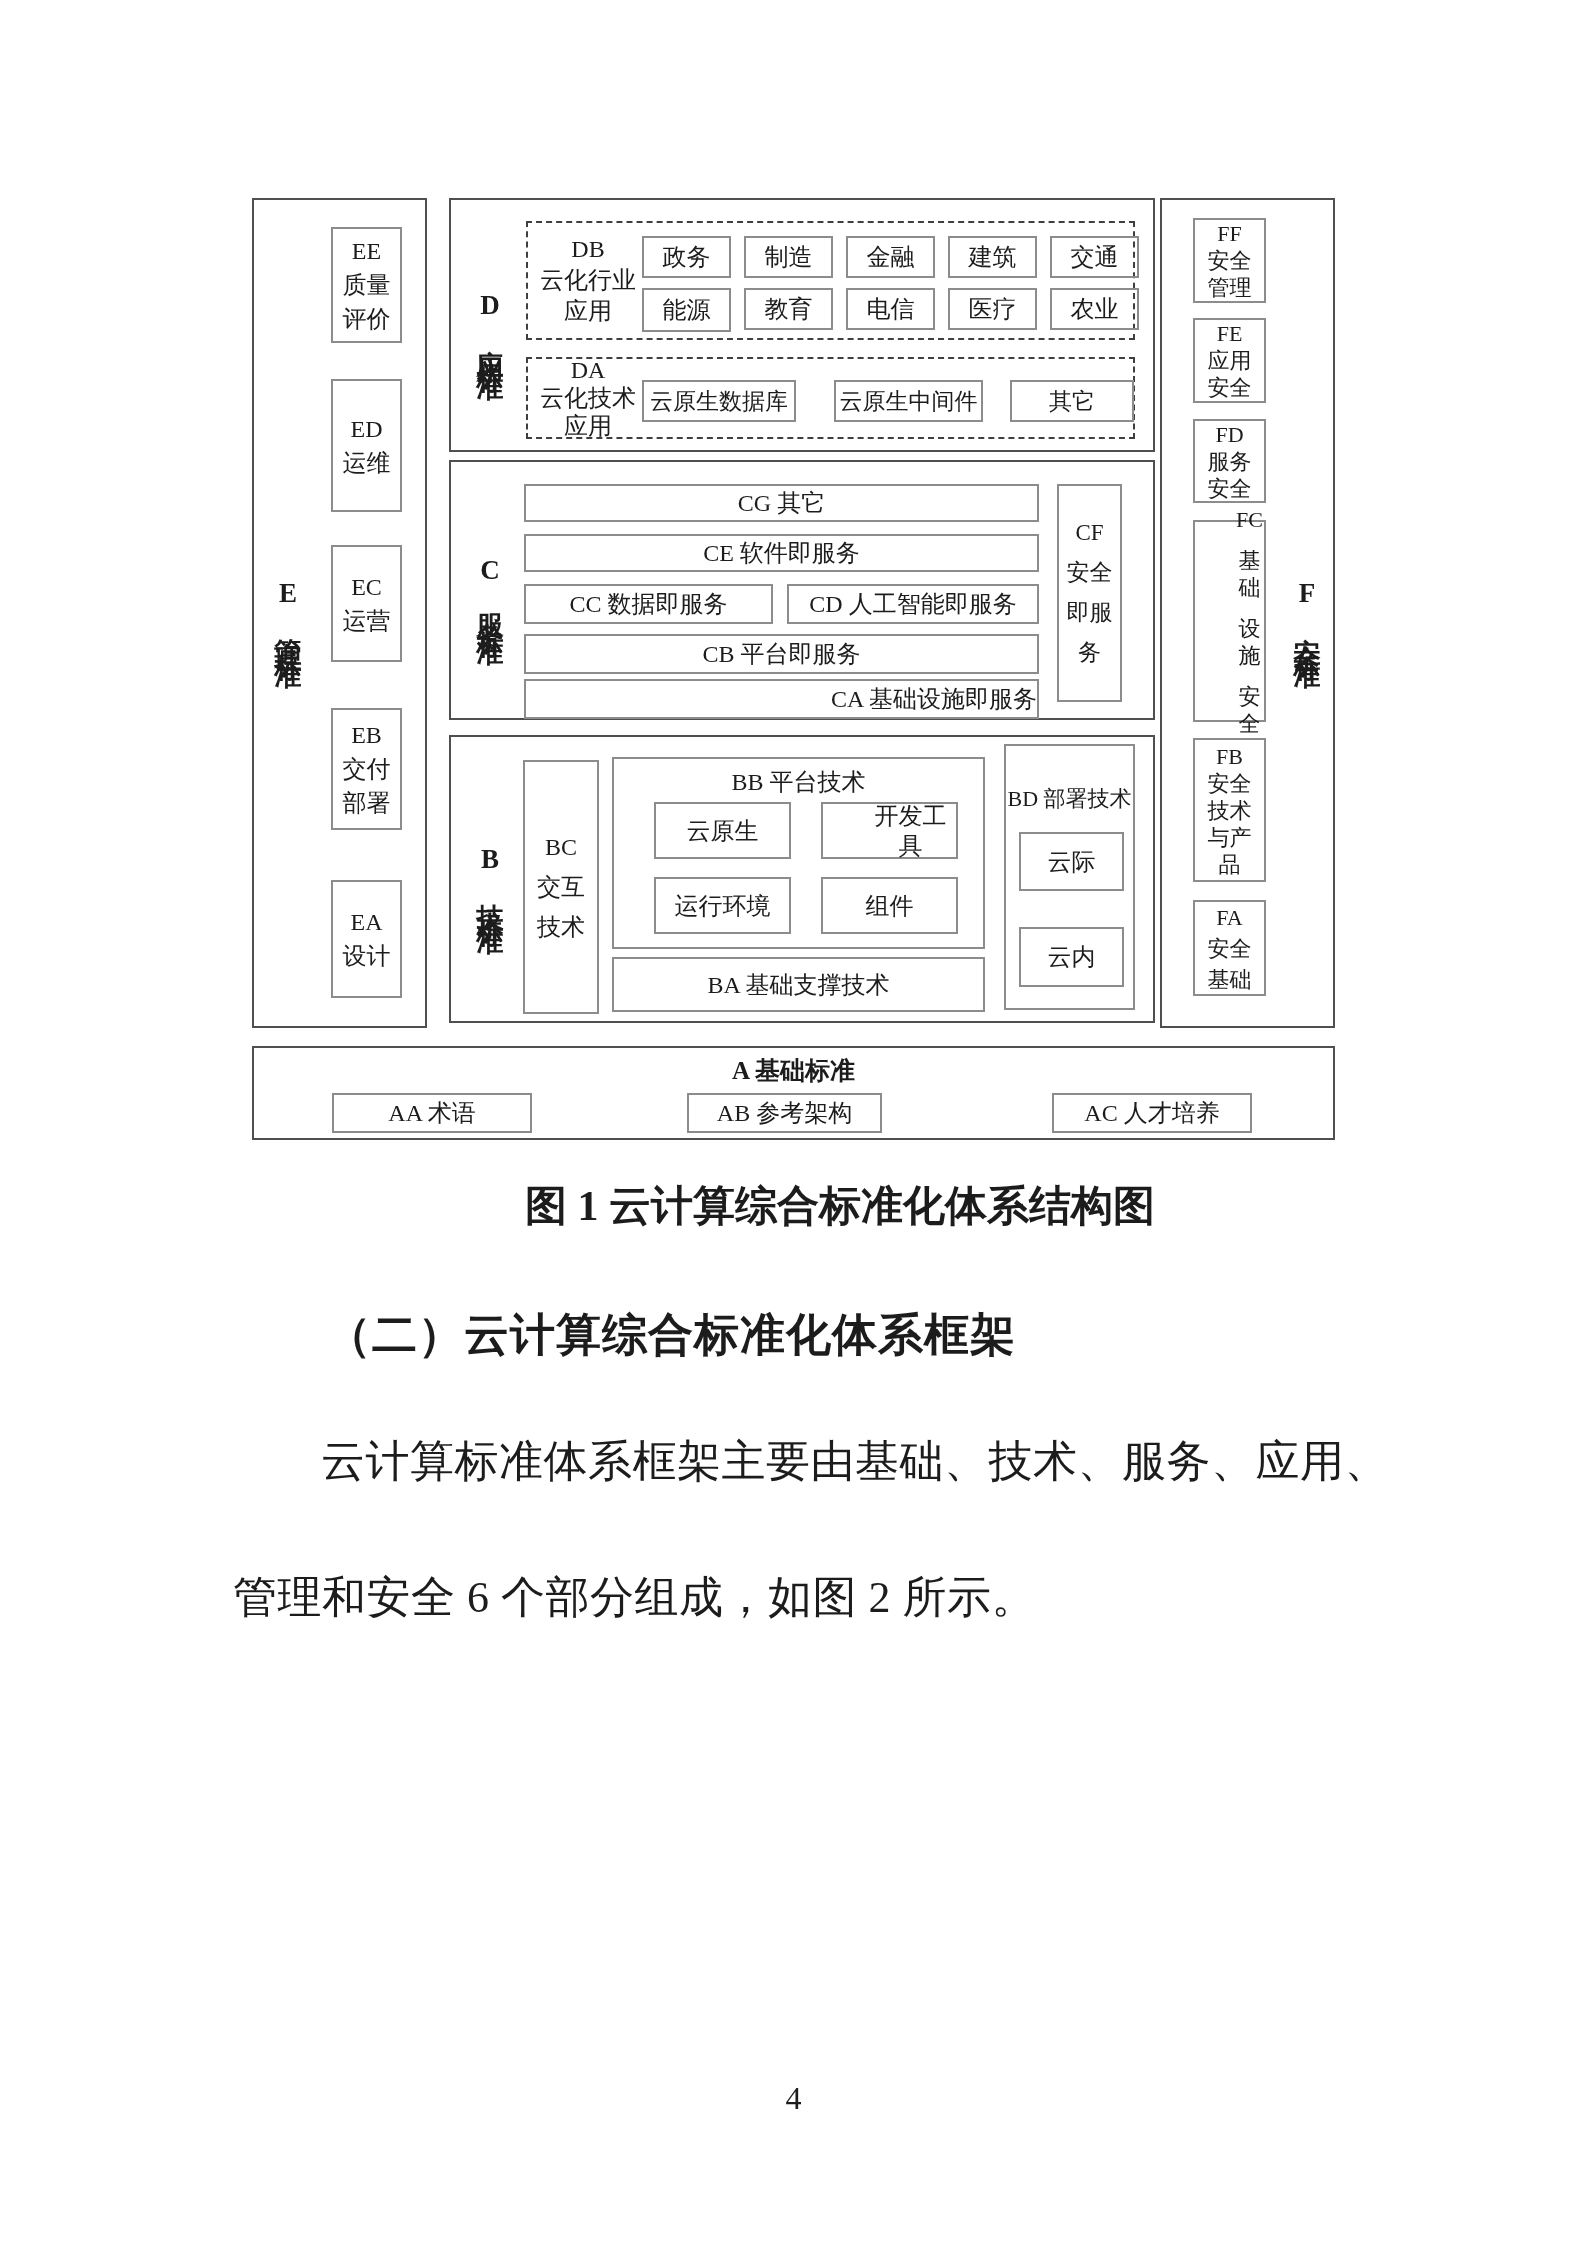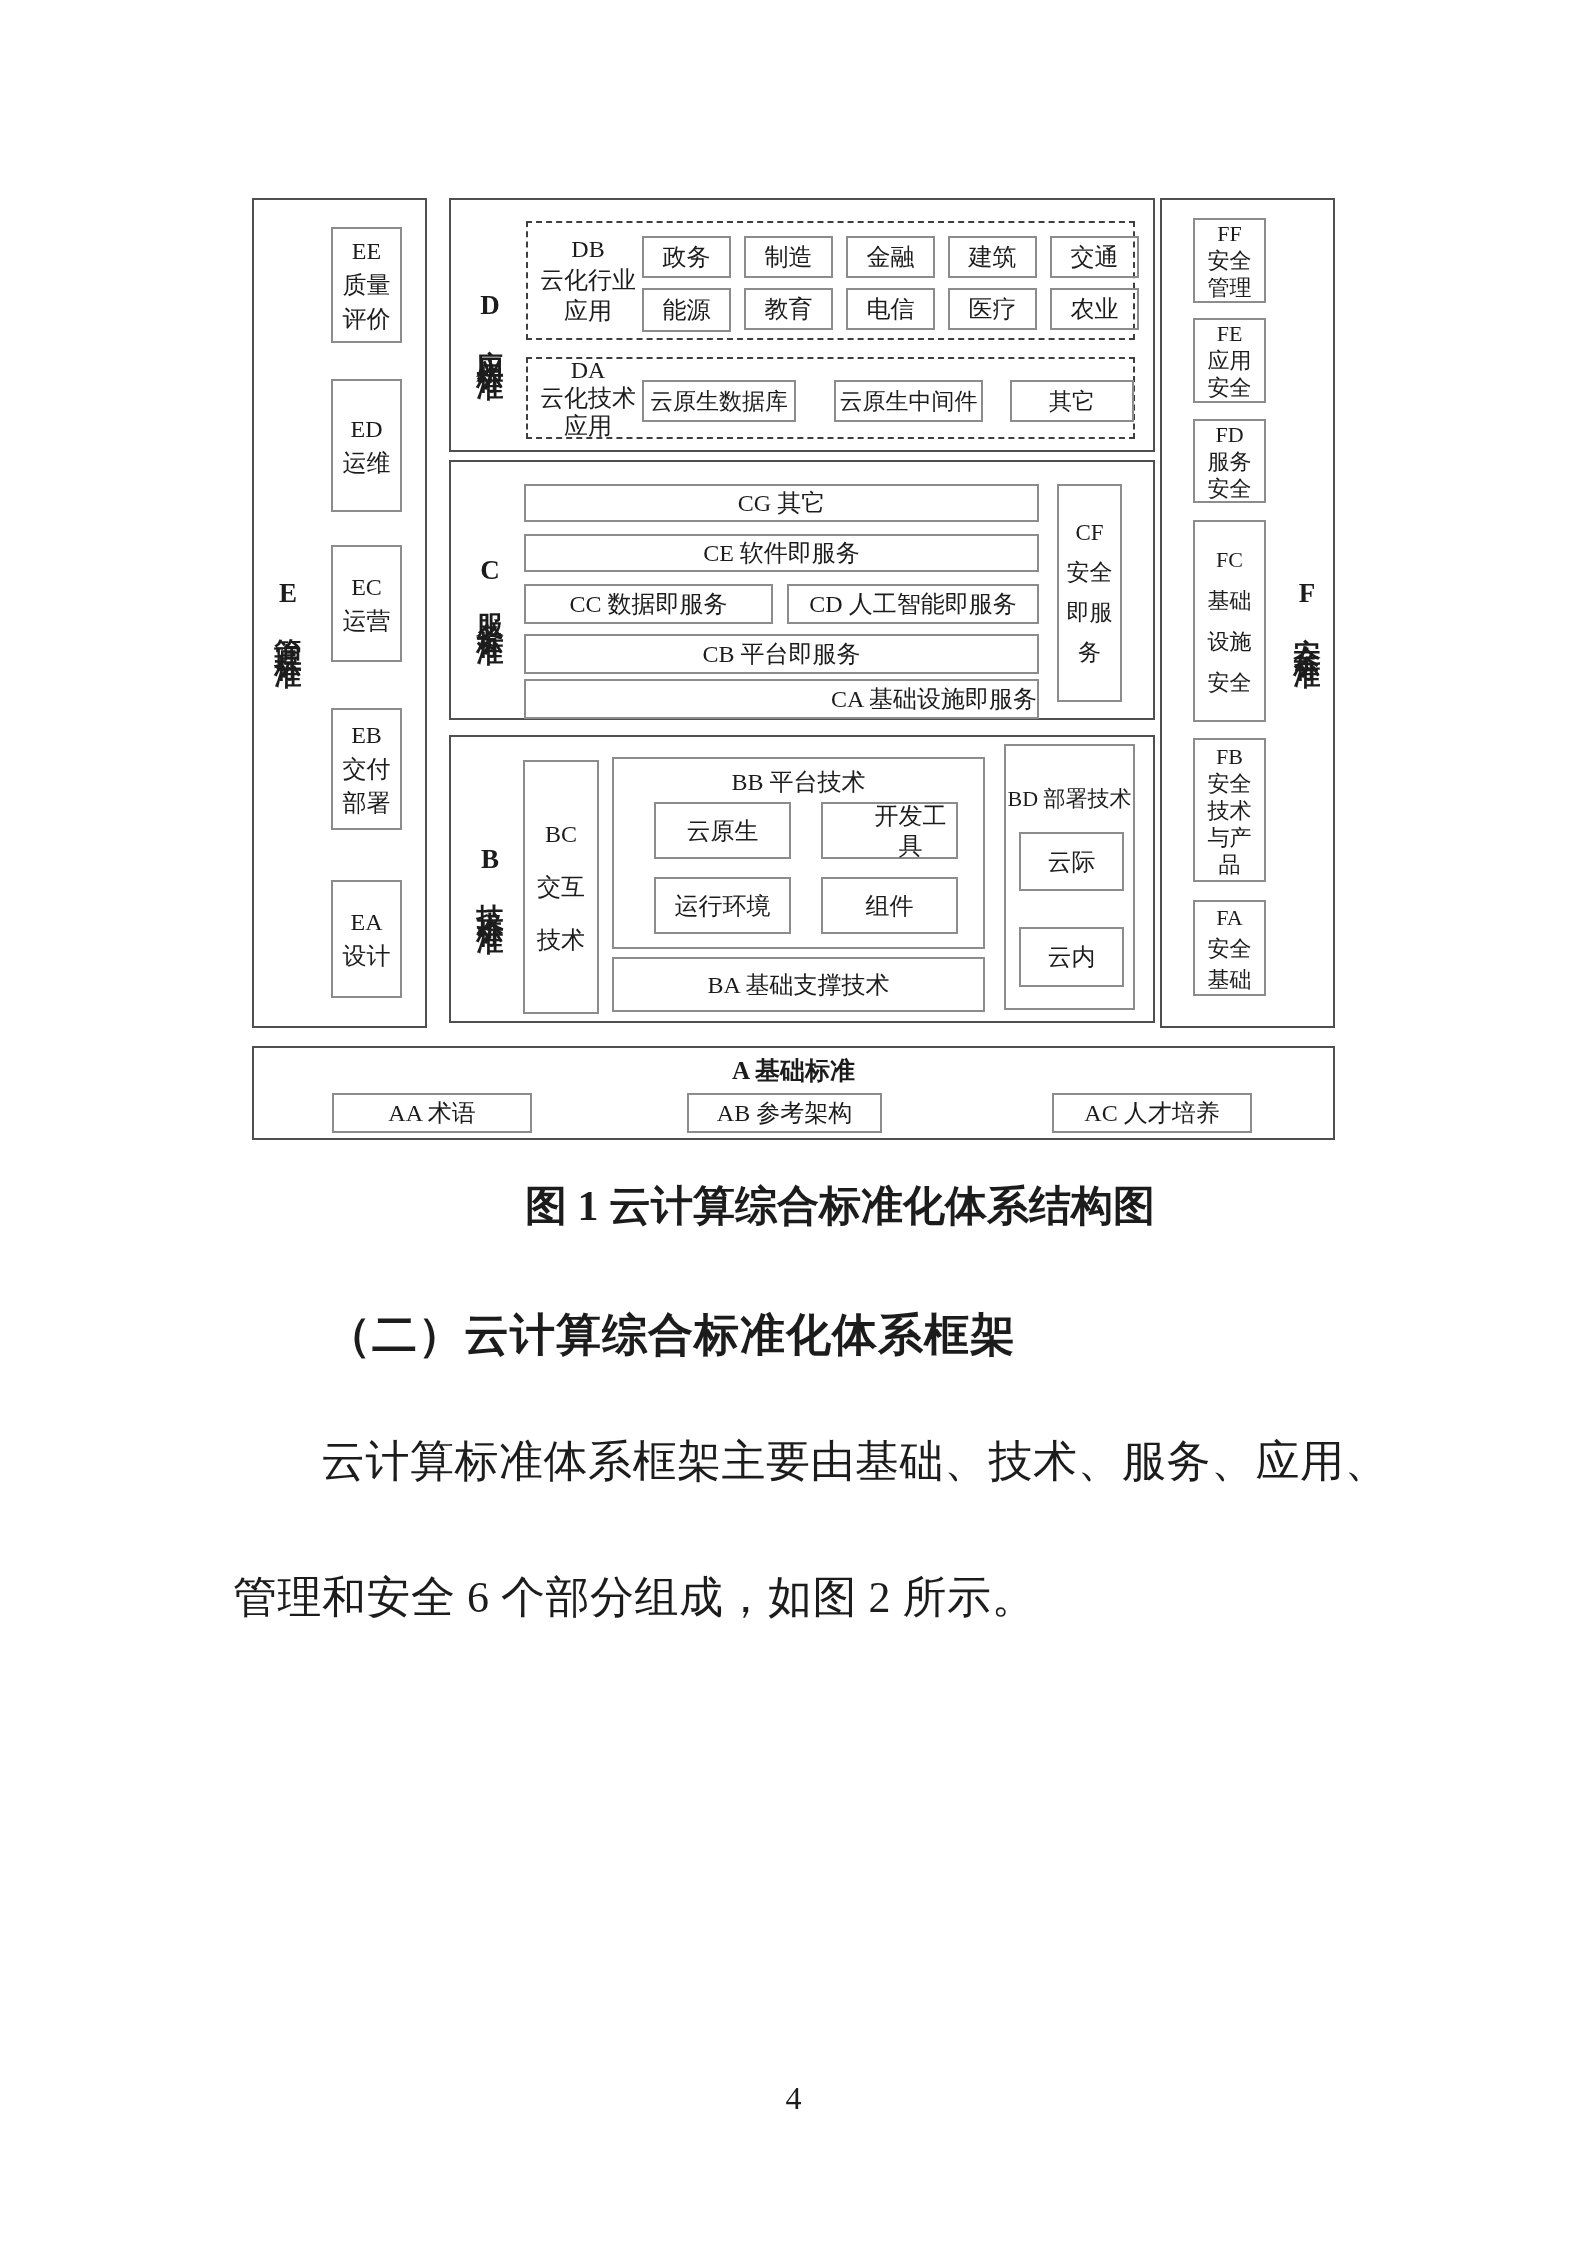--- a/index.html
+++ b/index.html
@@ -15,21 +15,21 @@
       text-align:center;font-size:24px;line-height:30px;}
   .dashed{position:absolute;border:2px dashed #3f3f3f;background:#fff;box-sizing:border-box;}
   .vwrap{position:absolute;top:0;bottom:0;display:flex;align-items:center;justify-content:center;}
   .vlabel{writing-mode:vertical-rl;text-orientation:upright;font-weight:bold;
           font-size:27px;letter-spacing:8px;}
   .blocklabel{position:absolute;display:flex;flex-direction:column;align-items:center;
           justify-content:center;text-align:center;font-size:24px;line-height:31px;}
   .rowbox{position:absolute;border:2px solid #8c8c8c;box-sizing:border-box;display:flex;
           align-items:center;justify-content:center;font-size:24px;}
   .title-line{position:absolute;left:0;right:0;text-align:center;font-size:24px;}
-  .gap6{gap:4px;}.gap10{gap:23px;align-items:center;}.gap14{gap:14px;}
+  .gap6{gap:4px;}.gap10{gap:10px;align-items:center;}.gap14{gap:14px;}
   .fs22{font-size:22px;line-height:27px;}
   
   .caption{position:absolute;left:252px;top:1178px;width:1176px;text-align:center;
            font-size:42px;font-weight:bold;}
   .heading{position:absolute;left:326px;top:1305px;font-size:45px;font-weight:bold;
            letter-spacing:1px;}
   .bodyline{position:absolute;font-size:44px;letter-spacing:0.5px;}
   .pagenum{position:absolute;left:0;right:0;top:2080px;text-align:center;font-size:32px;}
 </style>
 </head>
@@ -207,21 +207,21 @@
     <div class="bx fs22" style="left:941px;top:120px;width:73px;height:85px;">
       <span>FE</span>
       <span>应用</span>
       <span>安全</span>
     </div>
     <div class="bx fs22" style="left:941px;top:221px;width:73px;height:84px;">
       <span>FD</span>
       <span>服务</span>
       <span>安全</span>
     </div>
-    <div class="bx fs22 gap14" style="left:941px;top:322px;width:73px;height:202px;">
+    <div class="bx fs22 gap14" style="left:941px;top:322px;width:73px;height:202px;padding-left:40px;">
       <span>FC</span>
       <span>基础</span>
       <span>设施</span>
       <span>安全</span>
     </div>
     <div class="bx fs22" style="left:941px;top:540px;width:73px;height:144px;">
       <span>FB</span>
       <span>安全</span>
       <span>技术</span>
       <span>与产</span>

